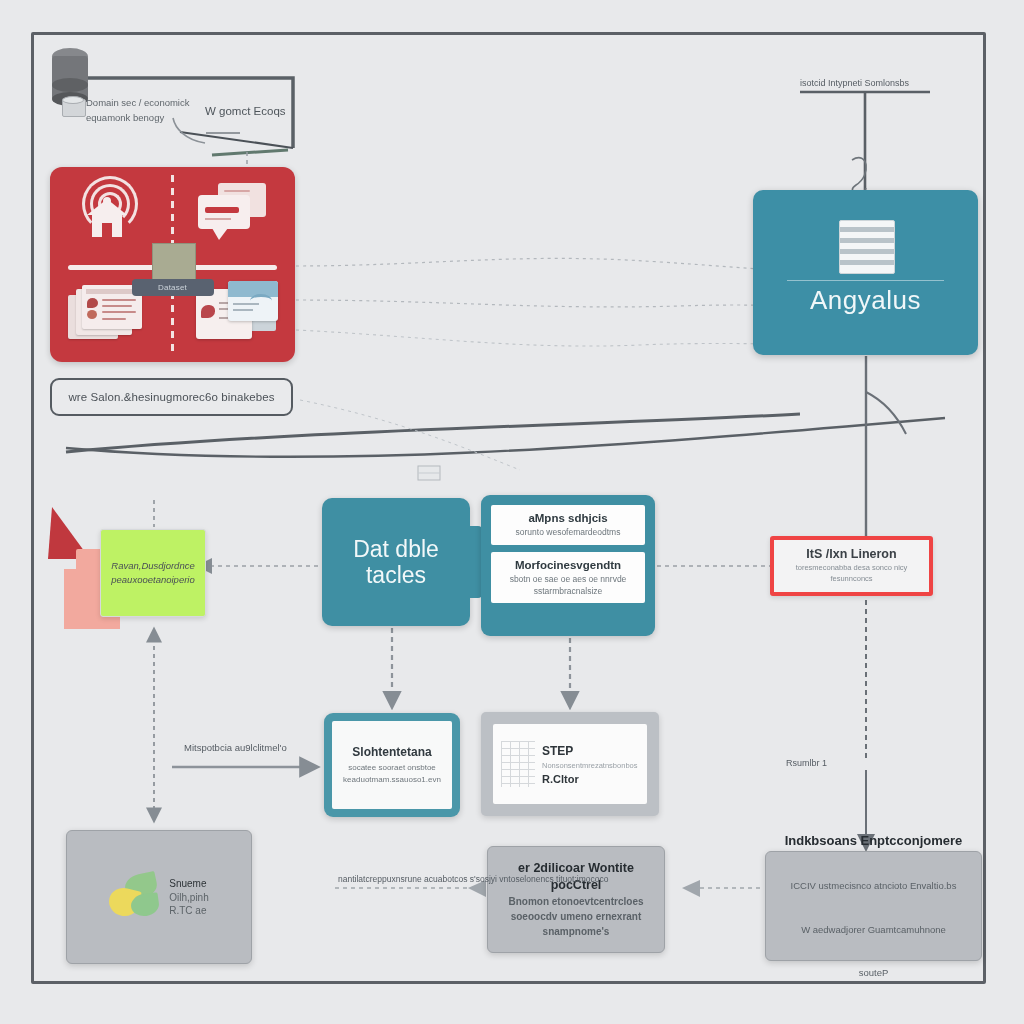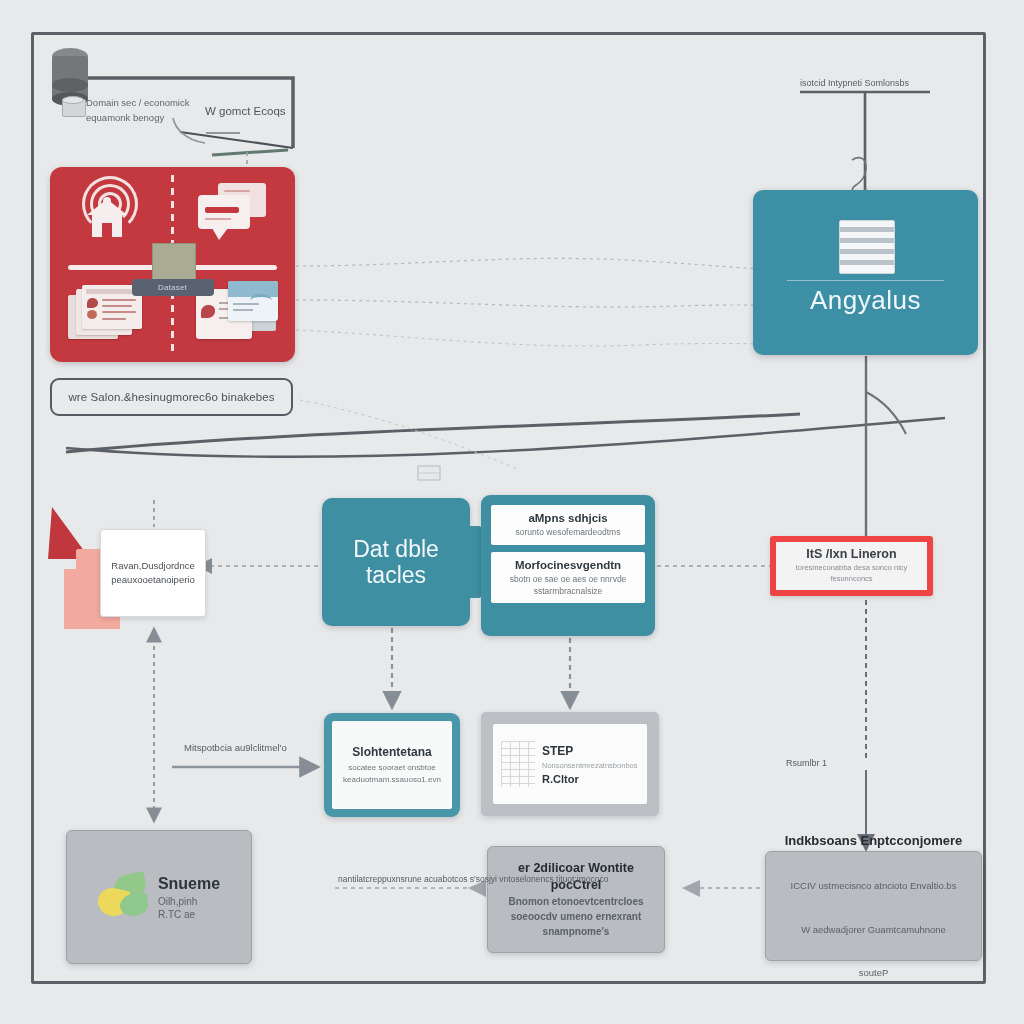--- a/index.html
+++ b/index.html
@@ -183,42 +183,42 @@
   .teal-list .lrow{
     background:#fdfdfd;border-radius:2px;margin-bottom:7px;padding:6px 6px;
     text-align:center;
   }
   .teal-list .lrow .hl{color:#2f3a40;font-size:11.5px;font-weight:bold;line-height:1.25;}
   .teal-list .lrow .sb{color:#6d767c;font-size:8.5px;line-height:1.35;margin-top:2px;}
 
   
   .house-card{
     left:100px;top:529px;width:106px;height:88px;
-    background:#ffffff;border:1px solid #d7d9dc;border-radius:3px;
+    background:#bef264;border:1px solid #d7d9dc;border-radius:3px;
     box-shadow:0 2px 5px rgba(0,0,0,.13);
     display:flex;flex-direction:column;align-items:center;justify-content:center;
-    padding:0 6px;text-align:center;
+    padding:0 6px;text-align:center;font-style:italic;
   }
   .house-card .hl{color:#4a5056;font-size:9.5px;line-height:1.5;}
   .house-deco{left:48px;top:507px;width:74px;height:108px;}
   .house-deco .roof{
     position:absolute;left:0;top:0;width:0;height:0;
     border-left:4px solid transparent;border-right:38px solid transparent;
     border-bottom:52px solid #c0383e;
   }
   .house-deco .roof2{
     position:absolute;left:28px;top:42px;width:42px;height:22px;background:#f2a99e;border-radius:2px;
   }
   .house-deco .body{
     position:absolute;left:16px;top:62px;width:56px;height:60px;background:#f2a99e;
   }
 
   
   .white-card{
-    background:#f3f3f4;border:6px solid #ef4444;border-radius:3px;
+    background:#f3f3f4;border:4px solid #ef4444;border-radius:3px;
     box-shadow:0 2px 5px rgba(0,0,0,.12);
     display:flex;flex-direction:column;align-items:center;justify-content:center;
     text-align:center;padding:6px 10px;
   }
   .card-right-mid{left:770px;top:536px;width:163px;height:60px;}
   .card-right-mid .hl{color:#3a4046;font-size:12.5px;font-weight:bold;}
   .card-right-mid .sb{color:#868e95;font-size:7.5px;line-height:1.45;margin-top:2px;}
 
   
   .teal-small{
@@ -261,21 +261,21 @@
     background:#b9bcc1;border:1px solid #9ea2a7;border-radius:6px;
     box-shadow:0 2px 6px rgba(0,0,0,.17);
   }
   .bottom-left{left:66px;top:830px;width:186px;height:134px;display:flex;align-items:center;justify-content:center;gap:8px;padding:0 10px;box-sizing:border-box;}
   .leaf-ico{position:relative;width:52px;height:46px;flex:0 0 auto;}
   .leaf-ico .lf{position:absolute;border-radius:50% 8% 50% 50%;}
   .leaf-ico .lf1{left:16px;top:0;width:32px;height:24px;background:#93c88b;transform:rotate(-12deg);}
   .leaf-ico .lf2{left:0;top:14px;width:30px;height:28px;background:#ecd95c;transform:rotate(14deg);}
   .leaf-ico .lf3{left:22px;top:20px;width:28px;height:22px;background:#8fc88d;transform:rotate(-8deg);}
   .bottom-left .txt{text-align:left;}
-  .bottom-left .txt .t1{color:#2e3438;font-size:16px;font-weight:bold;}
+  .bottom-left .txt .t1{color:#2e3438;font-size:10px;font-weight:normal;}
   .bottom-left .txt .t2{color:#5c6368;font-size:10px;margin-top:3px;}
   .bottom-left .txt .t3{color:#5c6368;font-size:10px;margin-top:2px;}
 
   .bottom-mid{
     left:487px;top:846px;width:178px;height:107px;
     display:flex;flex-direction:column;align-items:center;justify-content:center;
     padding:6px 10px;box-sizing:border-box;text-align:center;
   }
   .bottom-mid .m1{color:#262c31;font-size:12.5px;font-weight:bold;line-height:1.35;}
   .bottom-mid .m2{color:#5a6167;font-size:10px;line-height:1.5;font-weight:bold;}

